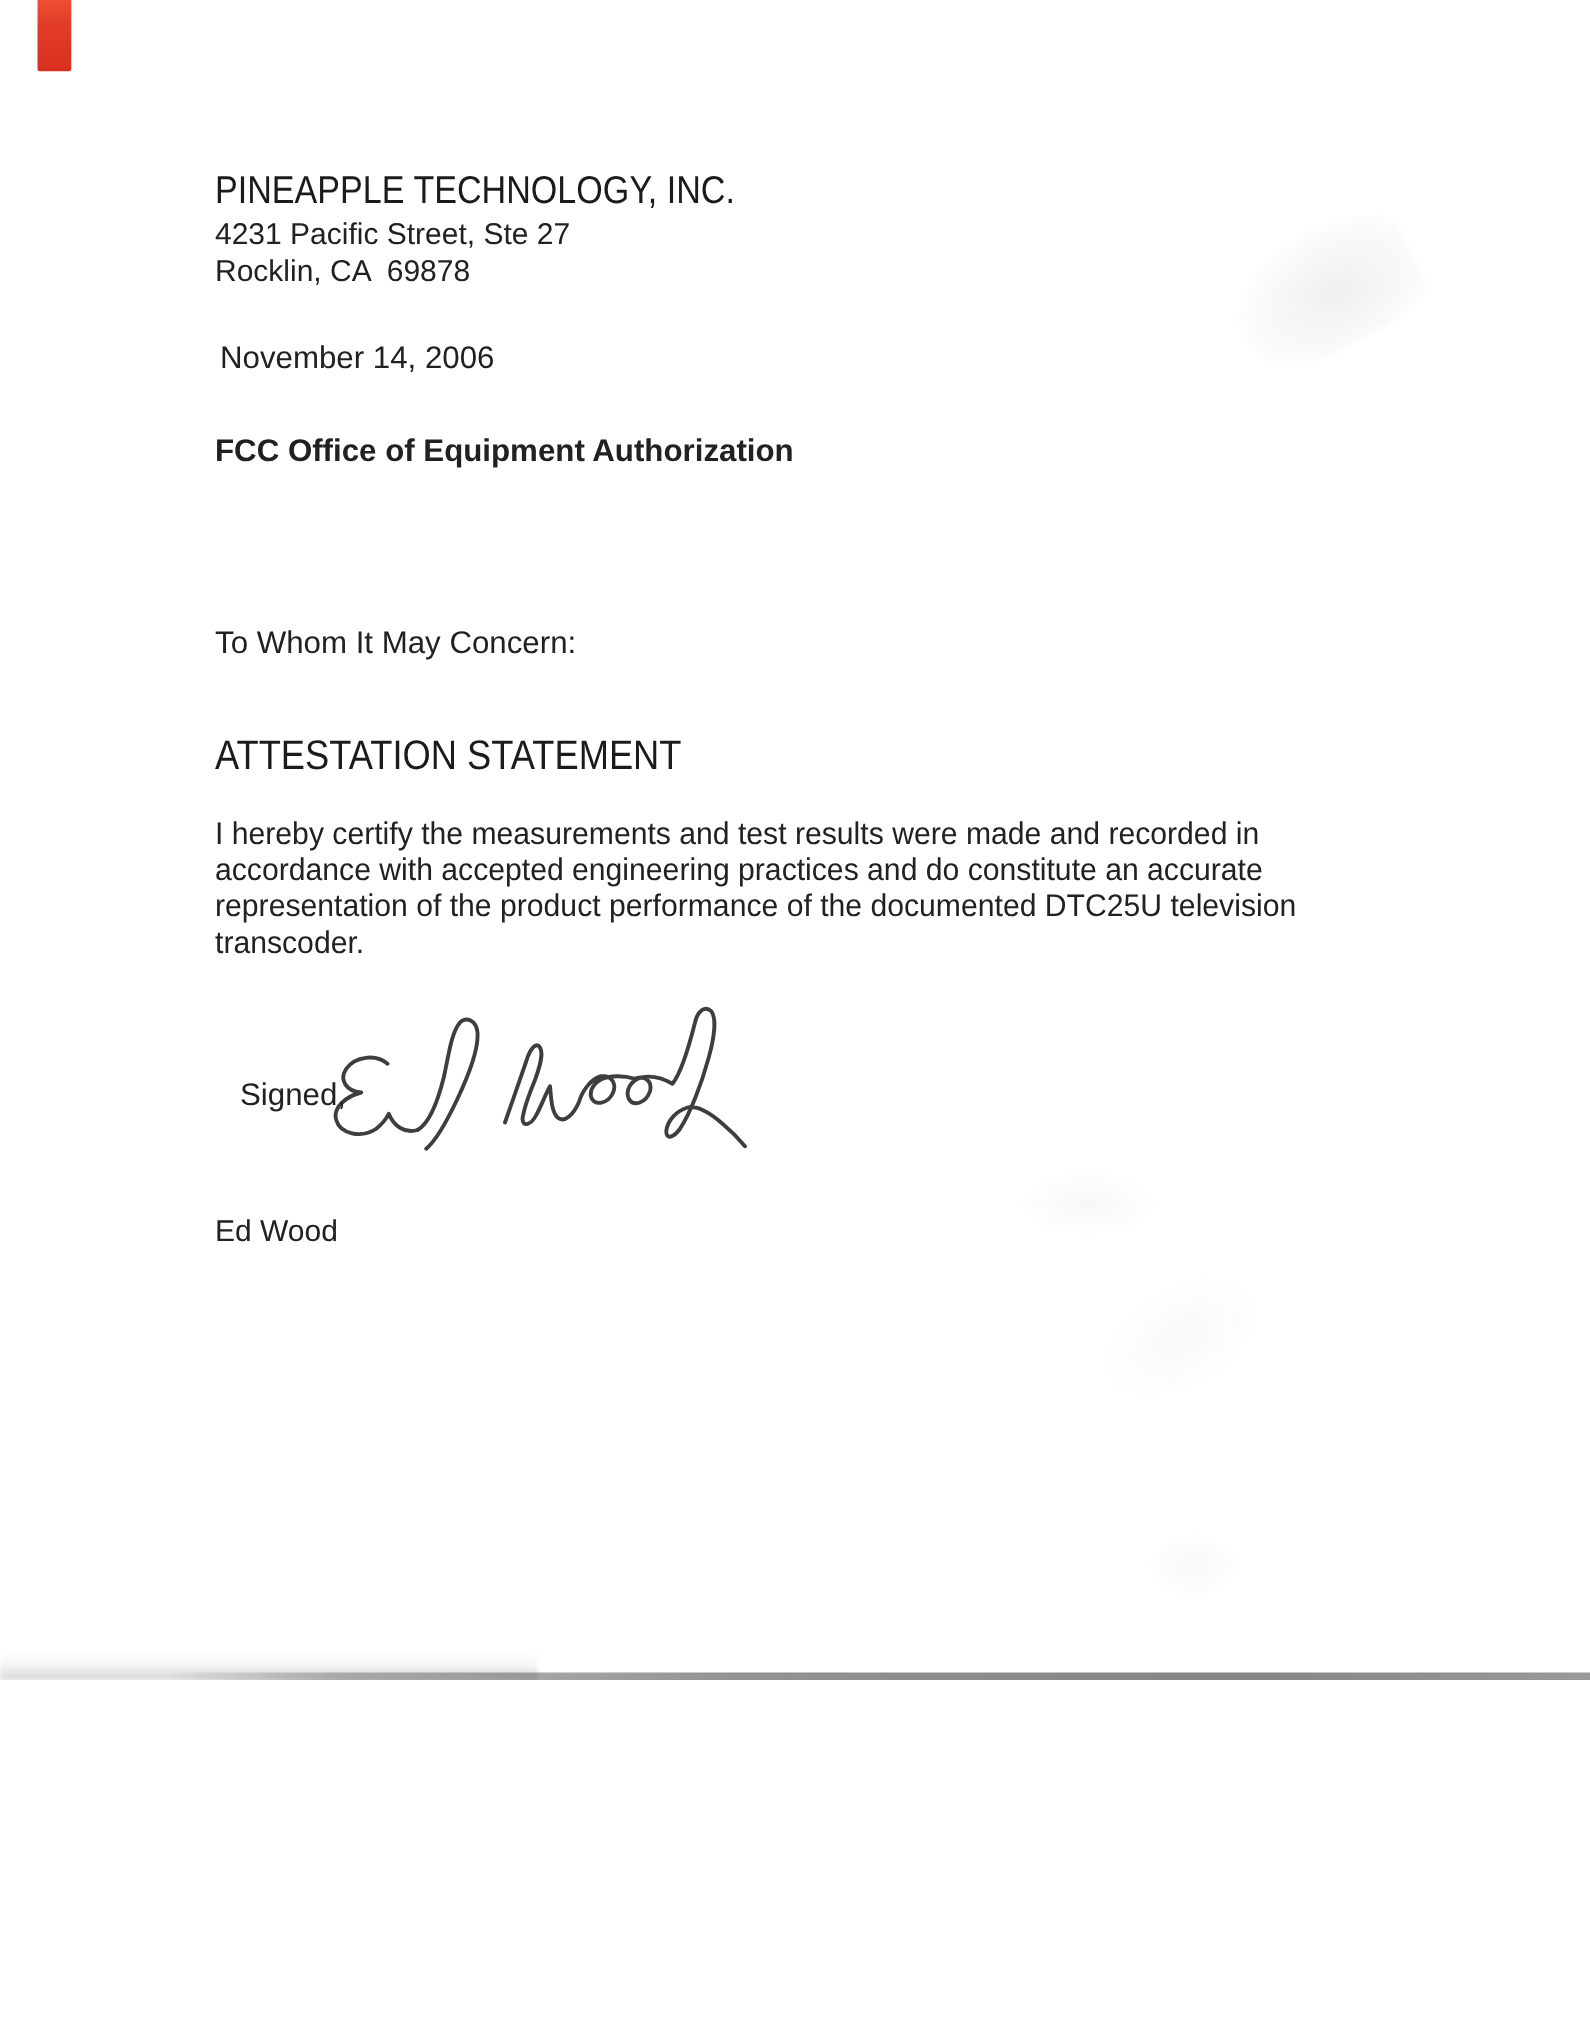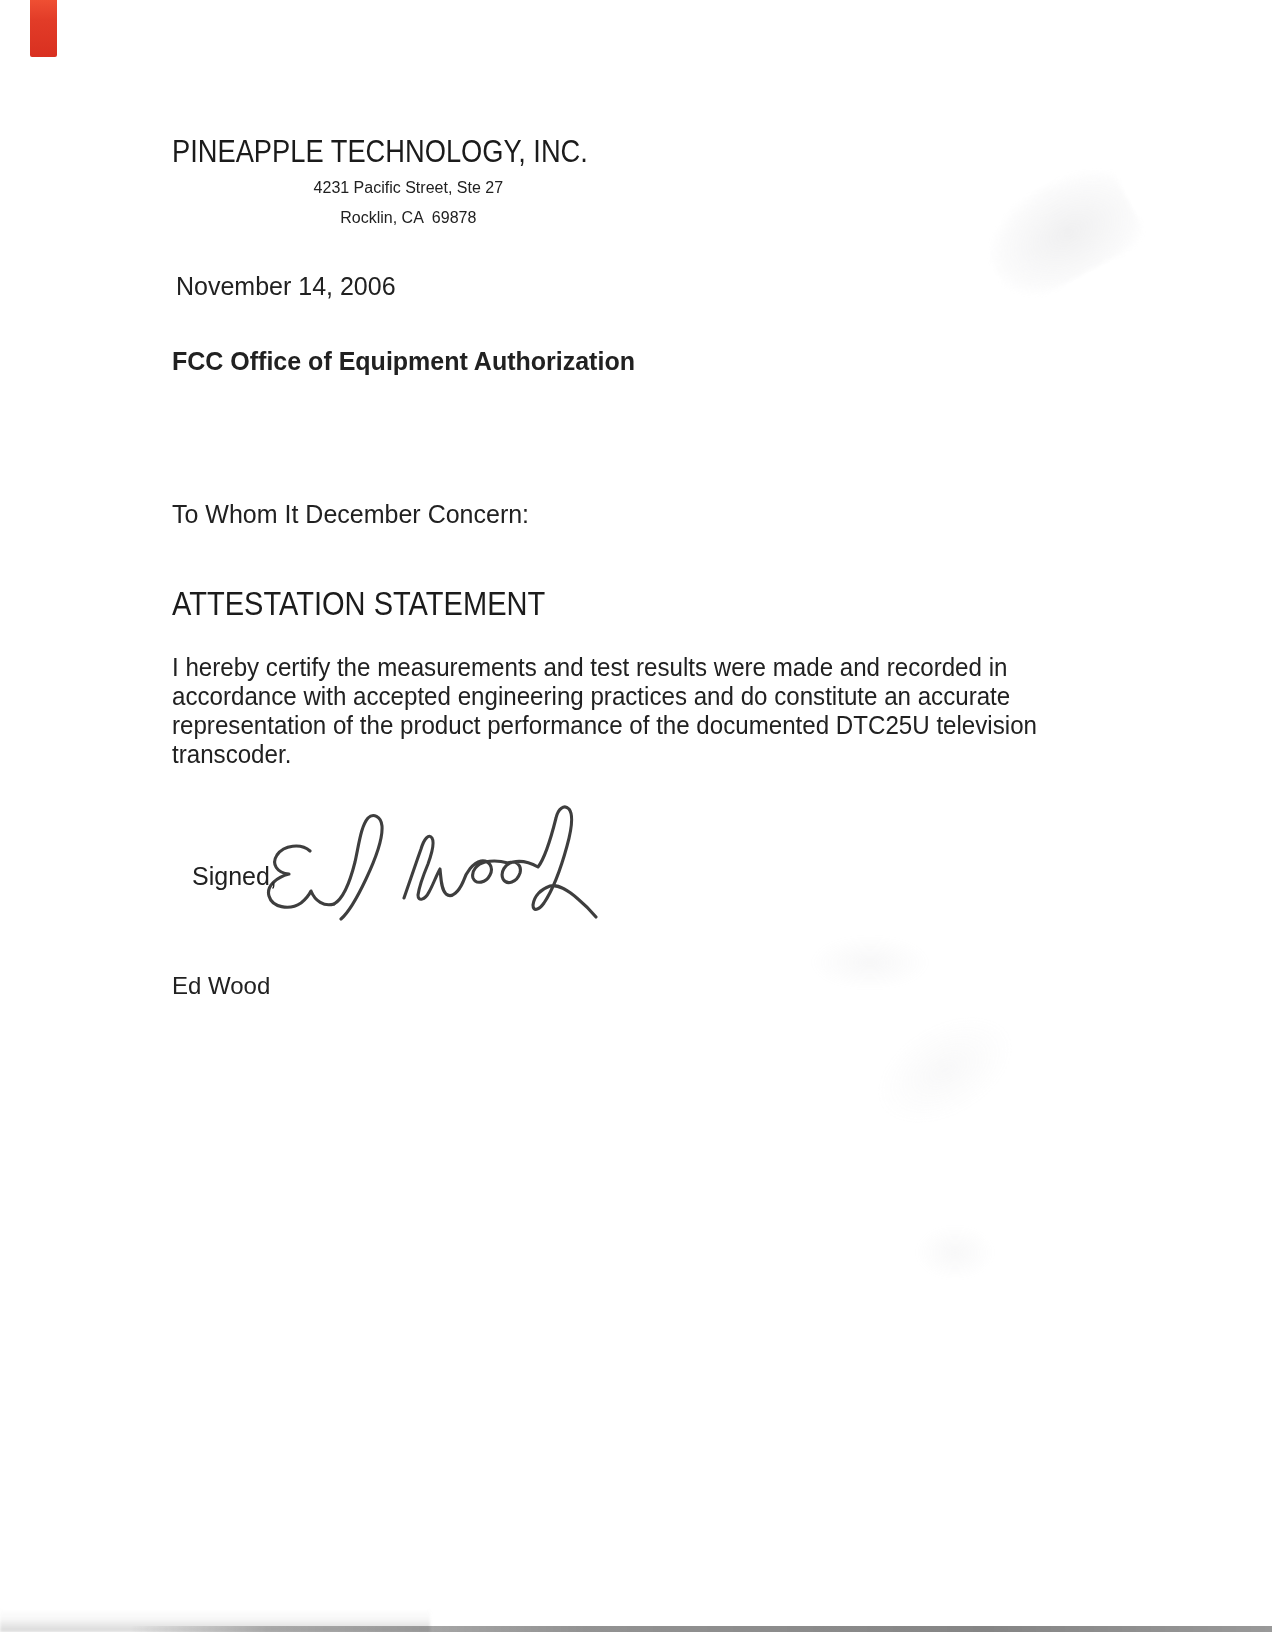--- a/index.html
+++ b/index.html
@@ -1,19 +1,19 @@
 <!DOCTYPE html>
 <html><head>
 <meta charset="utf-8">
 <style>
   html, body { margin: 0; padding: 0; background: #ffffff; }
   .page {
     position: relative;
     width: 1272px;
-    height: 1632px;
+    height: 1344px;
     background: #ffffff;
     overflow: hidden;
     font-family: "Liberation Sans", "DejaVu Sans", sans-serif;
     color: #212121;
   }
   .abs { position: absolute; }
 
   
   .red-mark {
     left: 30px; top: 0; width: 27px; height: 57px;
@@ -58,21 +58,21 @@
     filter: blur(0.6px);
   }
 
   
   .letterhead { left: 172px; top: 134px; }
   .company {
     font-size: 31px; line-height: 36px; color: #1b1b1b;
     transform: scaleX(0.88); transform-origin: 0 0;
     white-space: pre; margin-bottom: 3px;
   }
-  .addr { font-size: 16px; line-height: 30px; white-space: pre; text-align: center; }
+  .addr { font-size: 24px; line-height: 30px; white-space: pre; }
 
   .date-line   { left: 176px; top: 272px; font-size: 25px; line-height: 29px; white-space: pre; }
   .recipient   { left: 172px; top: 347px; font-size: 25px; line-height: 29px; white-space: pre; font-weight: bold; }
   .salutation  { left: 172px; top: 500px; font-size: 25px; line-height: 29px; white-space: pre; }
   .heading {
     left: 172px; top: 584px; font-size: 33px; line-height: 40px; color: #1b1b1b;
     transform: scaleX(0.88); transform-origin: 0 0; white-space: pre;
   }
   .body-par {
     left: 172px; top: 653px; font-size: 25px; line-height: 29px;
@@ -100,21 +100,21 @@
   <div class="abs bottom-line"></div>
 
   <div class="abs letterhead">
     <div class="company">PINEAPPLE TECHNOLOGY, INC.</div>
     <div class="addr">4231 Pacific Street, Ste 27</div>
     <div class="addr">Rocklin, CA  69878</div>
   </div>
 
   <div class="abs date-line">November 14, 2006</div>
   <div class="abs recipient">FCC Office of Equipment Authorization</div>
-  <div class="abs salutation">To Whom It December Concern:</div>
+  <div class="abs salutation">To Whom It May Concern:</div>
 
   <div class="abs heading">ATTESTATION STATEMENT</div>
 
   <div class="abs body-par">
     <div>I hereby certify the measurements and test results were made and recorded in</div>
     <div>accordance with accepted engineering practices and do constitute an accurate</div>
     <div>representation of the product performance of the documented DTC25U television</div>
     <div>transcoder.</div>
   </div>
 

